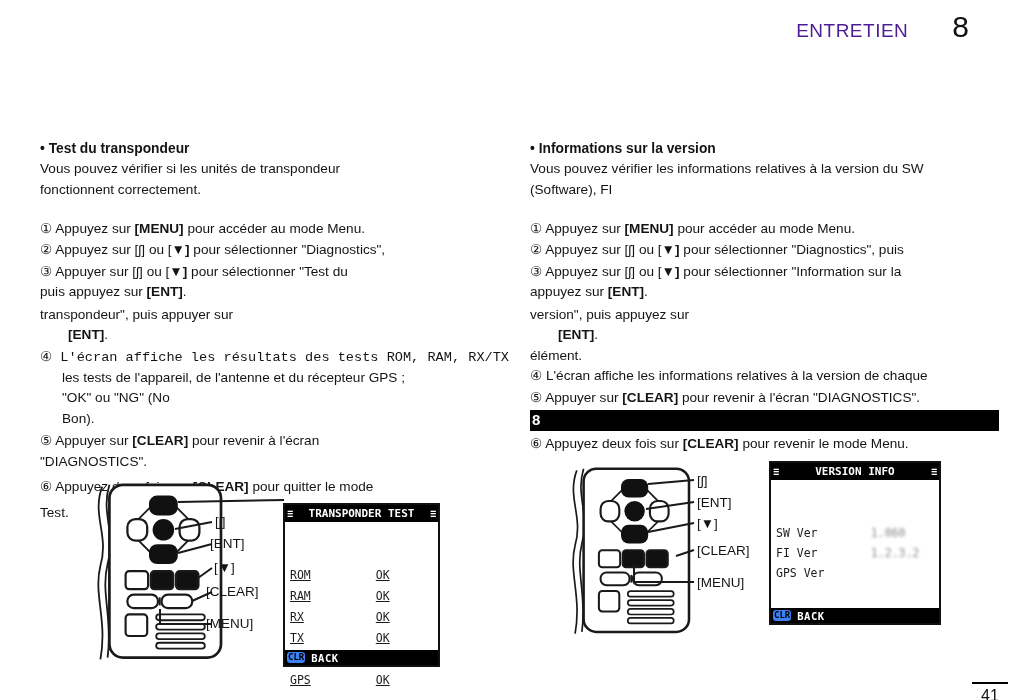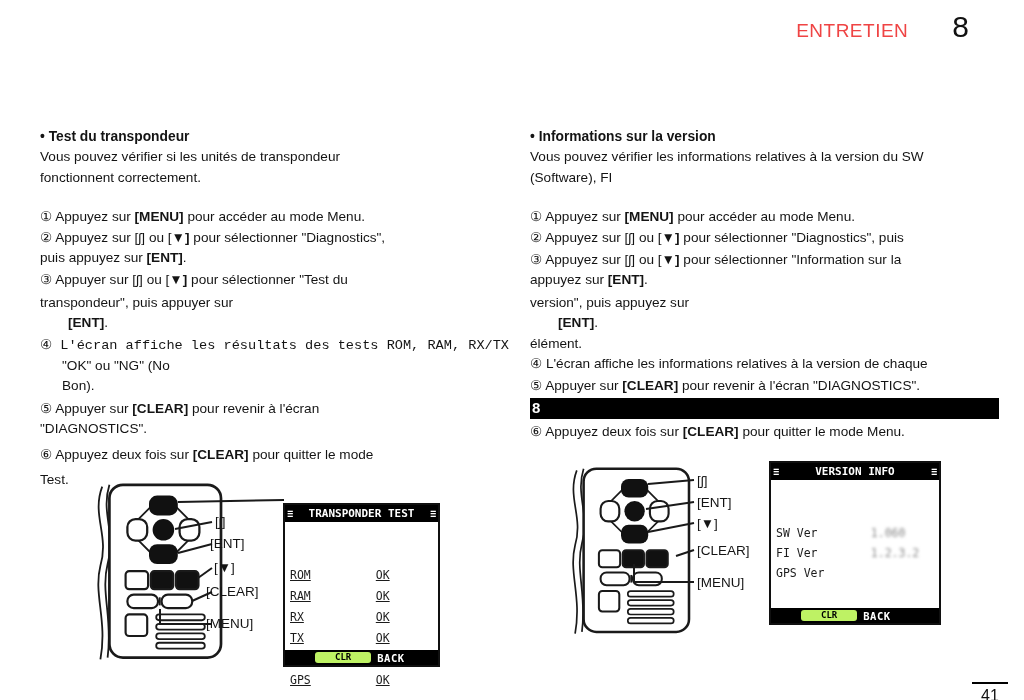--- a/index.html
+++ b/index.html
@@ -2,24 +2,24 @@
 <html><head>
 <meta charset="utf-8">
 <style>
   html,body { margin:0; padding:0; background:#fff; }
   .page {
     position:relative; width:1024px; height:700px; background:#ffffff;
     overflow:hidden; font-family:"Liberation Sans", sans-serif; color:#111;
   }
   
   .hdr { position:absolute; top:10px; right:55px; display:flex; align-items:baseline; gap:44px; }
-  .hdr-title { font-size:19px; letter-spacing:0.5px; color:#ef4444; }
+  .hdr-title { font-size:19px; letter-spacing:0.5px; color:#4c1d95; }
   .hdr-num { font-size:30px; color:#111; }
   
-  .col { position:absolute; }
+  .col { position:absolute;margin-top:12px; }
   #left-col  { left:40px;  top:127px; width:472px; }
   #right-col { left:530px; top:127px; width:480px; }
   .tline { font-size:13.6px; line-height:20.4px; white-space:nowrap; color:#141414; }
   .tline.heading { font-weight:bold; font-size:13.8px; }
   .bold { font-weight:bold; }
   .ind22 { padding-left:22px; }
   .ind28 { padding-left:28px; }
   .redact {
     height:21px; background:#000; color:#fff; font-weight:bold; font-size:15px;
     line-height:20px; padding-left:2px; width:467px; margin:1px 0 2px 0;
@@ -41,22 +41,22 @@
   .lcd-title .deco { font-size:10px; }
   .lcd-rows { padding:1px 5px 0 5px;margin-top:42px; }
   .lcd-row { display:flex; font-size:11.5px; color:#1b1b1b; }
   #lcd-transponder .lcd-row { line-height:21px;text-decoration:underline; }
   #lcd-version .lcd-row { line-height:20px; }
   .lcd-row .lab { width:60%; }
   .lcd-row .val { width:40%; }
   .val.blur { filter: blur(1.8px); color:#8a8a8a; }
   .lcd-footer { position:absolute; bottom:0; left:0; right:0; height:15px; background:#000;
                 color:#fff; display:flex; align-items:center; gap:6px; padding:0 2px; }
-  .clr-chip { background:#bef264; color:#000; border-radius:3px; padding:0 20px;
-              font-size:9px; font-weight:bold; line-height:11px;margin-left:28px; }
+  .clr-chip { background:#3b82f6; color:#000; border-radius:3px; padding:0 1px;
+              font-size:9px; font-weight:bold; line-height:11px; }
   .back-lbl { font-size:10.5px; font-weight:bold; letter-spacing:0.5px; }
   
   .page-num { position:absolute; top:682px; right:16px; width:36px;
               border-top:2px solid #000; text-align:center; font-size:16px;
               color:#111; padding-top:3px; }
   svg .ln { stroke:#1a1a1a; stroke-width:2; fill:none; }
 </style>
 </head>
 <body>
 
@@ -66,25 +66,26 @@
     <span class="hdr-title">ENTRETIEN</span>
     <span class="hdr-num">8</span>
   </div>
 
   <div class="col" id="left-col">
       <div class="tline heading"><span class="bold">• Test du transpondeur</span></div>
       <div class="tline"><span>Vous pouvez vérifier si les unités de transpondeur</span></div>
       <div class="tline"><span>fonctionnent correctement.</span></div>
       <div class="tline" style="margin-top: 19px;"><span>① Appuyez sur </span><span class="bold">[MENU]</span><span> pour accéder au mode Menu.</span></div>
       <div class="tline"><span>② Appuyez sur [ʃ] ou [</span><span class="bold">▼]</span><span> pour sélectionner "Diagnostics",</span></div>
+      <div class="tline" style="margin-top: 2px;"><span>③ Appuyer sur [ʃ] ou [</span><span class="bold">▼]</span><span> pour sélectionner "Test du</span></div>
       <div class="tline"><span>puis appuyez sur </span><span class="bold">[ENT]</span><span>.</span></div>
-      <div class="tline" style="margin-top: 2px;"><span>③ Appuyer sur [ʃ] ou [</span><span class="bold">▼]</span><span> pour sélectionner "Test du</span></div>
       <div class="tline" style="margin-top: 2px;"><span>transpondeur", puis appuyer sur</span></div>
       <div class="tline ind28"><span class="bold">[ENT]</span><span>.</span></div>
       <div class="tline" style="margin-top: 2px; font-family: Liberation Mono, monospace;"><span>④ L'écran affiche les résultats des tests ROM, RAM, RX/TX</span></div>
+      <div class="tline ind22"><span>les tests de l'appareil, de l'antenne et du récepteur GPS ;</span></div>
       <div class="tline ind22"><span>"OK" ou "NG" (No</span></div>
       <div class="tline ind22"><span>Bon).</span></div>
       <div class="tline" style="margin-top: 2px;"><span>⑤ Appuyer sur </span><span class="bold">[CLEAR]</span><span> pour revenir à l'écran</span></div>
       <div class="tline"><span>"DIAGNOSTICS".</span></div>
       <div class="tline" style="margin-top: 5px;"><span>⑥ Appuyez deux fois sur </span><span class="bold">[CLEAR]</span><span> pour quitter le mode</span></div>
       <div class="tline" style="margin-top: 5px;"><span>Test.</span></div>
     </div>
 
   <div class="col" id="right-col">
       <div class="tline heading"><span class="bold">• Informations sur la version</span></div>
@@ -93,21 +94,21 @@
       <div class="tline" style="margin-top: 19px;"><span>① Appuyez sur </span><span class="bold">[MENU]</span><span> pour accéder au mode Menu.</span></div>
       <div class="tline"><span>② Appuyez sur [ʃ] ou [</span><span class="bold">▼]</span><span> pour sélectionner "Diagnostics", puis</span></div>
       <div class="tline" style="margin-top: 2px;"><span>③ Appuyez sur [ʃ] ou [</span><span class="bold">▼]</span><span> pour sélectionner "Information sur la</span></div>
       <div class="tline"><span>appuyez sur </span><span class="bold">[ENT]</span><span>.</span></div>
       <div class="tline" style="margin-top: 2px;"><span>version", puis appuyez sur</span></div>
       <div class="tline ind28"><span class="bold">[ENT]</span><span>.</span></div>
       <div class="tline"><span>élément.</span></div>
       <div class="tline"><span>④ L'écran affiche les informations relatives à la version de chaque</span></div>
       <div class="tline" style="margin-top: 2px;"><span>⑤ Appuyer sur </span><span class="bold">[CLEAR]</span><span> pour revenir à l'écran "DIAGNOSTICS".</span></div>
       <div class="redact">8</div>
-      <div class="tline" style="margin-top: 3px;"><span>⑥ Appuyez deux fois sur </span><span class="bold">[CLEAR]</span><span> pour quitter le mode Menu.</span></div>
+      <div class="tline" style="margin-top: 3px;"><span>⑥ Appuyez deux fois sur </span><span class="bold">[CLEAR]</span><span> pour revenir le mode Menu.</span></div>
     </div>
 
   <div class="figure" id="fig-left">
     <svg width="300" height="210" viewBox="0 0 300 210">
       <g transform="translate(7,15) scale(0.9)">
         <path class="ln" d="M8,4 C-4,36 16,58 6,92 C-2,124 14,152 6,196"></path>
         <path class="ln" d="M16,2 C6,34 24,56 14,90 C6,122 20,150 14,194"></path>
         <rect x="16" y="2" width="124" height="192" rx="15" fill="#fff" stroke="#1a1a1a" stroke-width="3"></rect>
         <rect x="48" y="24" width="56" height="56" rx="16" transform="rotate(45 76 52)" fill="#fff" stroke="#1a1a1a" stroke-width="2"></rect>
         <rect x="60" y="14" width="32" height="22" rx="9" fill="#111"></rect>

